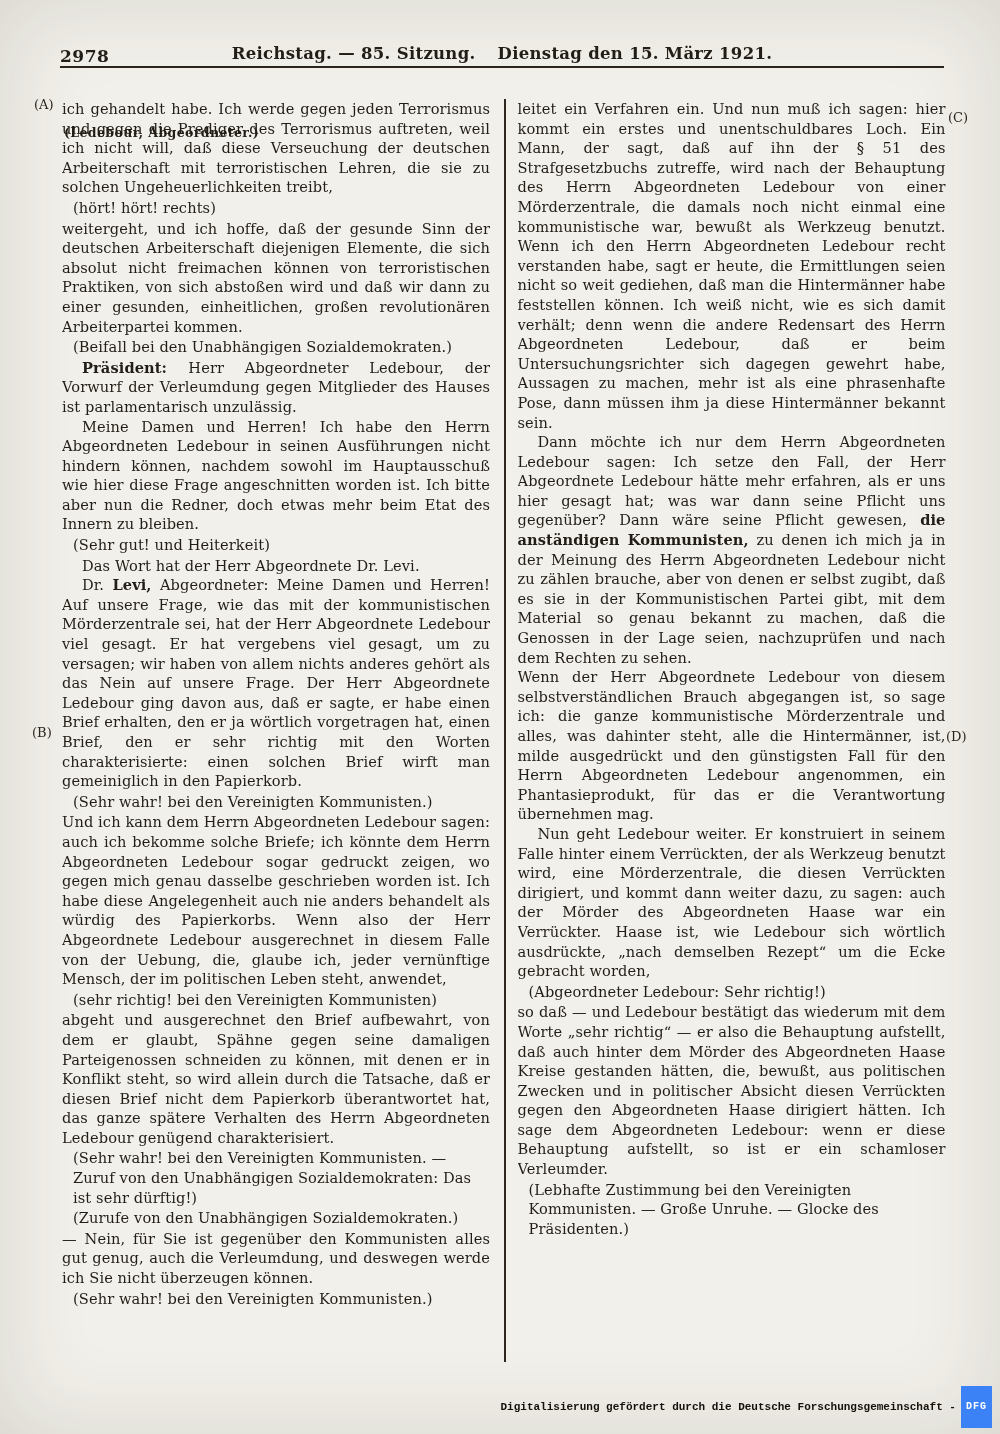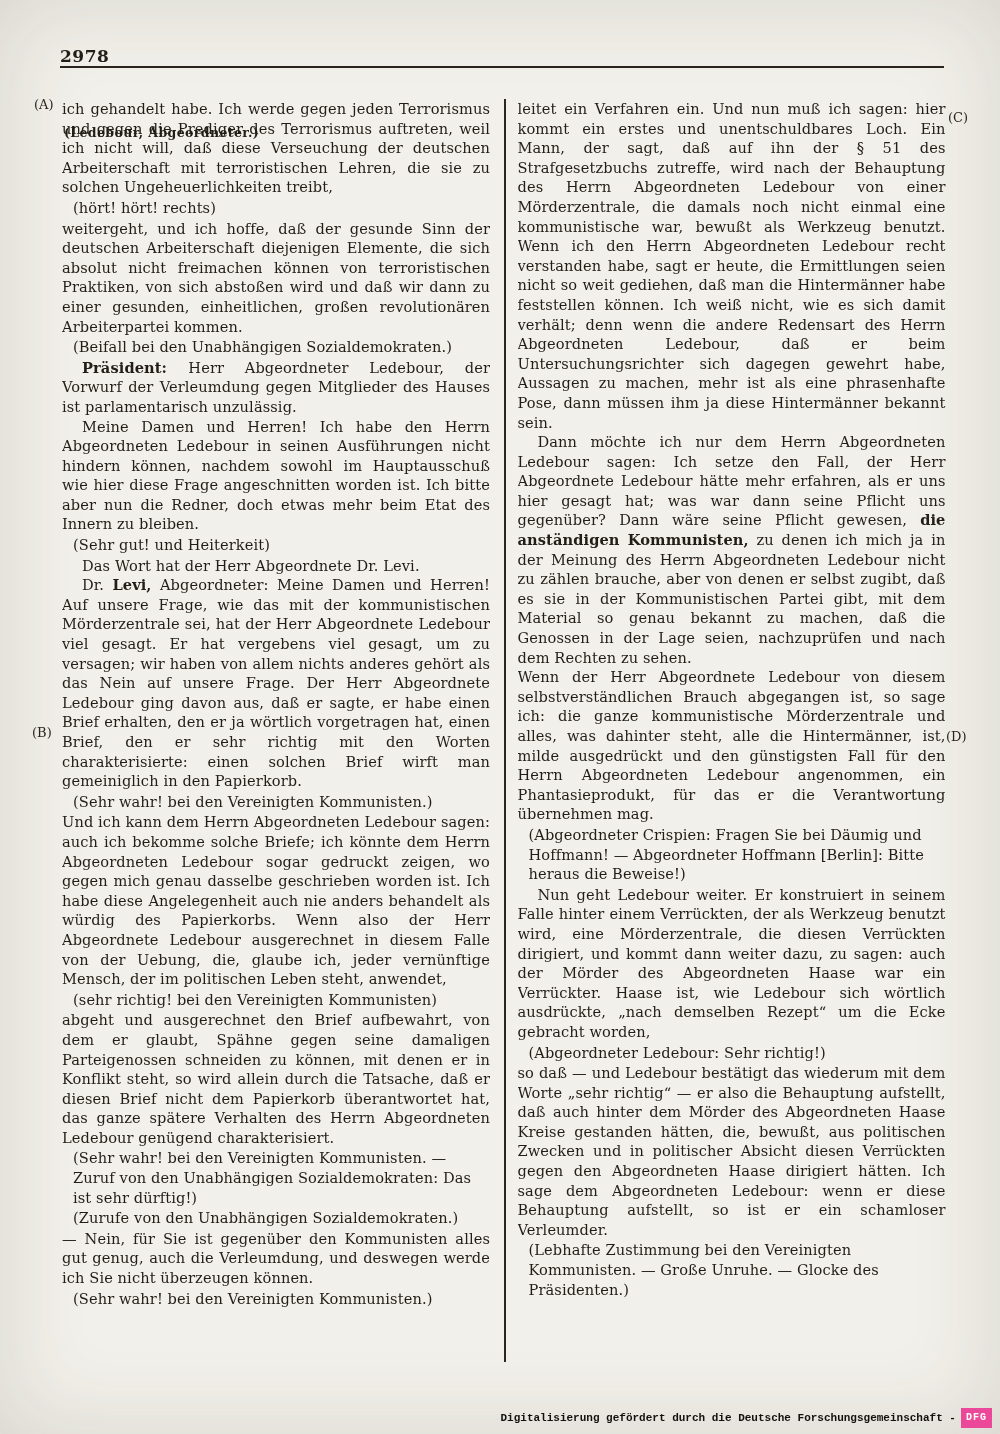--- a/index.html
+++ b/index.html
@@ -62,32 +62,36 @@
   .marker.d { left:946px; top:729px; }
 
   
   .footer {
     position:absolute; right:8px; bottom:6px;
     display:flex; align-items:center; gap:5px;
     font-family:Liberation Mono, monospace;
     font-size:11px; color:#14110d; font-weight:bold;
   }
   .dfg-logo {
-    display:inline-block; background:#ec4899; color:#ffffff;
+    display:inline-block; background:#3b82f6; color:#ffffff;
     font-size:10px; font-weight:bold; letter-spacing:1px;
-    padding:5px 5px; line-height:1;
+    padding:16px 5px; line-height:1;
   }
 </style>
 </head>
 <body>
 
 <div class="page">
 
   <div class="header">
     <span class="pageno">2978</span>
+    <span class="titlewrap">
+      <span>Reichstag. — 85. Sitzung.</span>
+      <span>Dienstag den 15. März 1921.</span>
+    </span>
   </div>
 
   <div class="speaker-note">(Ledebour, Abgeordneter.)</div>
 
   <span class="marker a">(A)</span>
   <span class="marker b">(B)</span>
   <span class="marker c">(C)</span>
   <span class="marker d">(D)</span>
 
   <div class="columns">
@@ -108,21 +112,20 @@
         <p class="stage"><span>(Sehr wahr! bei den Vereinigten Kommunisten. — Zuruf von den Unabhängigen Sozialdemokraten: Das ist sehr dürftig!)</span></p>
         <p class="stage"><span>(Zurufe von den Unabhängigen Sozialdemokraten.)</span></p>
         <p class="p"><span>— Nein, für Sie ist gegenüber den Kommunisten alles gut genug, auch die Verleumdung, und deswegen werde ich Sie nicht überzeugen können.</span></p>
         <p class="stage"><span>(Sehr wahr! bei den Vereinigten Kommunisten.)</span></p>
       </div>
     <div class="divider"></div>
     <div class="col" id="col-right">
         <p class="p"><span>leitet ein Verfahren ein. Und nun muß ich sagen: hier kommt ein erstes und unentschuldbares Loch. Ein Mann, der sagt, daß auf ihn der § 51 des Strafgesetzbuchs zutreffe, wird nach der Behauptung des Herrn Abgeordneten Ledebour von einer Mörderzentrale, die damals noch nicht einmal eine kommunistische war, bewußt als Werkzeug benutzt. Wenn ich den Herrn Abgeordneten Ledebour recht verstanden habe, sagt er heute, die Ermittlungen seien nicht so weit gediehen, daß man die Hintermänner habe feststellen können. Ich weiß nicht, wie es sich damit verhält; denn wenn die andere Redensart des Herrn Abgeordneten Ledebour, daß er beim Untersuchungsrichter sich dagegen gewehrt habe, Aussagen zu machen, mehr ist als eine phrasenhafte Pose, dann müssen ihm ja diese Hintermänner bekannt sein.</span></p>
         <p class="p indent"><span>Dann möchte ich nur dem Herrn Abgeordneten Ledebour sagen: Ich setze den Fall, der Herr Abgeordnete Ledebour hätte mehr erfahren, als er uns hier gesagt hat; was war dann seine Pflicht uns gegenüber? Dann wäre seine Pflicht gewesen, </span><span class="bold">die anständigen Kommunisten,</span><span> zu denen ich mich ja in der Meinung des Herrn Abgeordneten Ledebour nicht zu zählen brauche, aber von denen er selbst zugibt, daß es sie in der Kommunistischen Partei gibt, mit dem Material so genau bekannt zu machen, daß die Genossen in der Lage seien, nachzuprüfen und nach dem Rechten zu sehen.</span></p>
         <p class="p"><span>Wenn der Herr Abgeordnete Ledebour von diesem selbstverständlichen Brauch abgegangen ist, so sage ich: die ganze kommunistische Mörderzentrale und alles, was dahinter steht, alle die Hintermänner, ist, milde ausgedrückt und den günstigsten Fall für den Herrn Abgeordneten Ledebour angenommen, ein Phantasieprodukt, für das er die Verantwortung übernehmen mag.</span></p>
-        <p class="stage"><span>(Abgeordneter Crispien: Fragen Sie bei Däumig und Hoffmann! — Abgeordneter Hoffmann [Berlin]: Bitte heraus die Beweise!)</span></p>
         <p class="p indent"><span>Nun geht Ledebour weiter. Er konstruiert in seinem Falle hinter einem Verrückten, der als Werkzeug benutzt wird, eine Mörderzentrale, die diesen Verrückten dirigiert, und kommt dann weiter dazu, zu sagen: auch der Mörder des Abgeordneten Haase war ein Verrückter. Haase ist, wie Ledebour sich wörtlich ausdrückte, „nach demselben Rezept“ um die Ecke gebracht worden,</span></p>
         <p class="stage"><span>(Abgeordneter Ledebour: Sehr richtig!)</span></p>
         <p class="p"><span>so daß — und Ledebour bestätigt das wiederum mit dem Worte „sehr richtig“ — er also die Behauptung aufstellt, daß auch hinter dem Mörder des Abgeordneten Haase Kreise gestanden hätten, die, bewußt, aus politischen Zwecken und in politischer Absicht diesen Verrückten gegen den Abgeordneten Haase dirigiert hätten. Ich sage dem Abgeordneten Ledebour: wenn er diese Behauptung aufstellt, so ist er ein schamloser Verleumder.</span></p>
         <p class="stage"><span>(Lebhafte Zustimmung bei den Vereinigten Kommunisten. — Große Unruhe. — Glocke des Präsidenten.)</span></p>
         <p class="p indent"></p>
       </div>
   </div>
 
   <div class="footer">
     <span>Digitalisierung gefördert durch die Deutsche Forschungsgemeinschaft -</span>

